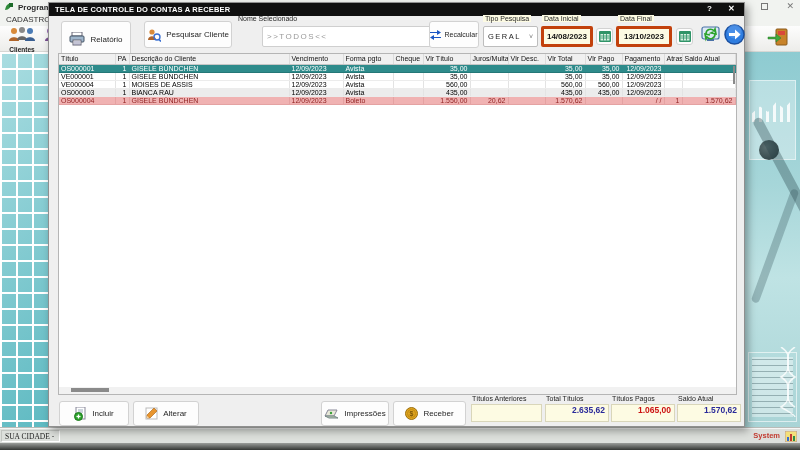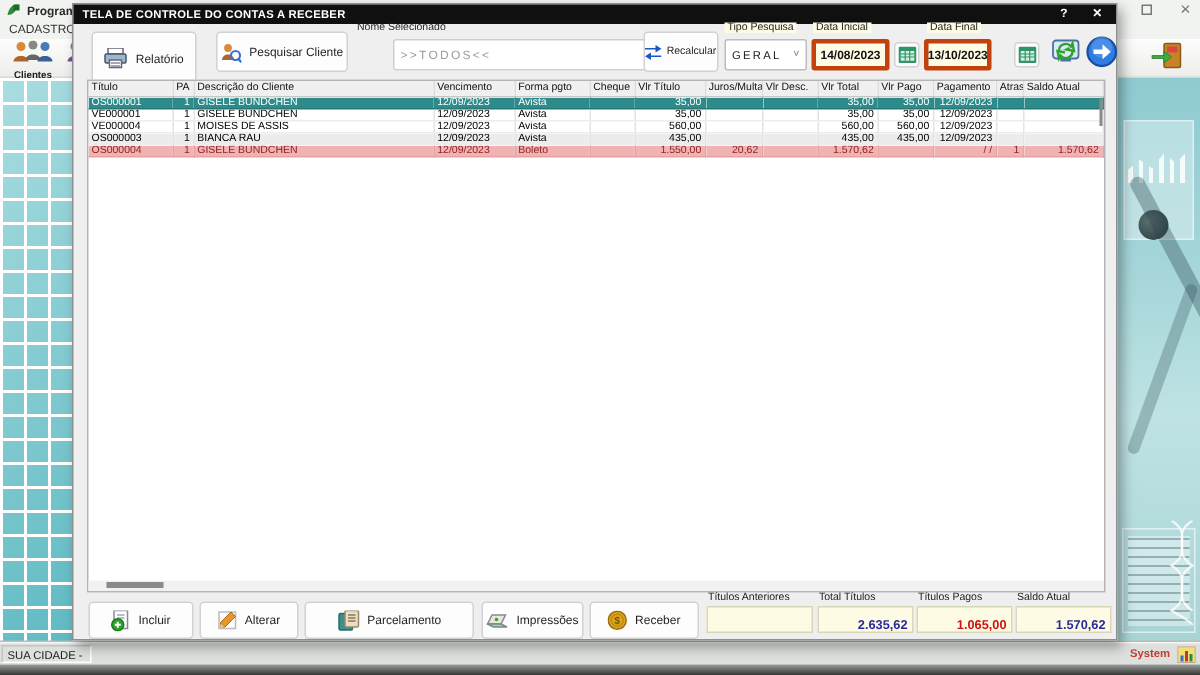--- a/index.html
+++ b/index.html
@@ -31,21 +31,21 @@
   .art-bars{position:absolute;left:7px;top:48px;width:40px;height:22px;
     background:repeating-linear-gradient(90deg,rgba(255,255,255,.85) 0 3px,transparent 3px 7px);
     clip-path:polygon(0 60%,20% 30%,40% 55%,60% 10%,80% 40%,100% 0,100% 100%,0 100%);}
   .art-knob{position:absolute;left:14px;top:88px;width:20px;height:20px;border-radius:50%;background:radial-gradient(circle at 35% 35%,#5a6e70,#27393c);}
   .art-tube{position:absolute;left:-18px;top:110px;width:110px;height:10px;background:rgba(40,70,75,.35);border-radius:6px;transform:rotate(62deg);transform-origin:center;}
   .art-tube2{position:absolute;left:-30px;top:190px;width:120px;height:8px;background:rgba(40,70,75,.28);border-radius:6px;transform:rotate(-70deg);}
   .art-doc{position:absolute;left:3px;top:300px;width:49px;height:70px;background:rgba(255,255,255,.4);border:1px solid rgba(255,255,255,.6);
     background-image:repeating-linear-gradient(rgba(90,120,125,.5) 0 1px,transparent 1px 6px);background-clip:content-box;padding:4px 3px;}
   .art-dna{position:absolute;right:1px;top:295px;}
   .bg-statusbar{position:absolute;left:0;top:428px;width:800px;height:15px;background:#dde0dc;border-top:1px solid #f6f6f6;box-shadow:0 -1px 0 #b9bcb8;}
-  .status-left{position:absolute;left:1px;top:1px;height:12px;padding:1px 5px 0 3px;font-size:7.5px;color:#1c1c1c;border:1px solid #c2c5c1;border-right-color:#fff;border-bottom-color:#fff;}
+  .status-left{position:absolute;left:1px;top:1px;height:12px;padding:1px 5px 0 3px;font-size:7.5px;color:#1c1c1c;border:1px solid #c2c5c1;border-right-color:#fff;border-bottom-color:#fff;font-family:Liberation Serif, serif;}
   .status-right{position:absolute;right:20px;top:2px;font-size:7.5px;font-weight:bold;color:#c23a2f;}
   .status-icon{position:absolute;right:3px;top:2px;}
 
   
   .dialog{position:absolute;left:48px;top:2px;width:697px;height:425px;background:#efefef;border:1px solid #8f8f8f;box-shadow:3px 4px 8px rgba(0,0,0,.35);}
   .dlg-titlebar{position:absolute;left:0;top:0;width:100%;height:13px;background:#101010;color:#fff;display:flex;align-items:center;padding-left:6px;font-size:7.5px;font-weight:bold;letter-spacing:.2px;}
   .dlg-help{position:absolute;right:32px;top:1px;font-size:8px;color:#fff;}
   .dlg-close{position:absolute;right:9px;top:1px;font-size:8px;color:#fff;}
   .btn{position:absolute;background:#fdfdfd;border:1px solid #d2d2d2;border-radius:3px;display:flex;align-items:center;justify-content:center;gap:5px;font-size:8px;color:#1f1f1f;cursor:default;}
   .fld-label{position:absolute;font-size:7px;color:#1f1f1f;}
@@ -63,21 +63,21 @@
   .grid td{border-right:1px solid #e3e3e3;border-bottom:1px solid #ececec;padding:0 2px;height:8px;white-space:nowrap;overflow:hidden;}
   .grid .al-r{text-align:right;}
   .row-selected td{background:#2e8b8b;color:#fff;border-right-color:#2e8b8b;border-bottom-color:#247777;}
   .row-alt td{background:#ececec;}
   .row-overdue td{background:#f0b2b2;color:#8f1f1f;border-right-color:#e4a2a2;border-bottom-color:#e4a2a2;}
   .vscroll-thumb{position:absolute;right:1px;top:12px;width:2px;height:18px;background:#8a8a8a;}
   .hscroll{position:absolute;left:0;bottom:0;width:677px;height:7px;background:#f1f1f1;}
   .hscroll .thumb{position:absolute;left:12px;top:1px;width:38px;height:4px;background:#8a8a8a;}
 
   .totlabel{position:absolute;font-size:7px;color:#222;}
-  .totbox{position:absolute;height:18px;background:#fdfbe3;border:1px solid #d9d6ba;display:flex;align-items:flex-end;justify-content:flex-end;padding:0 3px;font-size:8.5px;font-weight:bold;}
+  .totbox{position:absolute;height:18px;background:#fdfbe3;border:1px solid #d9d6ba;display:flex;align-items:flex-start;justify-content:flex-end;padding:0 3px;font-size:8.5px;font-weight:bold;}
   .v-navy{color:#2a2a9a;}
   .v-red{color:#cc1111;}
 </style>
 </head>
 <body>
 
 <div id="stage">
 
   <div class="bg-titlebar">
     <svg width="10" height="10" viewBox="0 0 10 10">
@@ -212,21 +212,21 @@
         <rect x="0" y="0" width="12" height="11" rx="1" fill="#2f9468"></rect>
         <rect x="1.5" y="3" width="9" height="6.5" fill="#d7efe2"></rect>
         <line x1="1.5" y1="5" x2="10.5" y2="5" stroke="#2f9468" stroke-width=".8"></line>
         <line x1="1.5" y1="7" x2="10.5" y2="7" stroke="#2f9468" stroke-width=".8"></line>
         <line x1="4.5" y1="3" x2="4.5" y2="9.5" stroke="#2f9468" stroke-width=".8"></line>
         <line x1="7.5" y1="3" x2="7.5" y2="9.5" stroke="#2f9468" stroke-width=".8"></line>
       </svg>
     </div>
 
     <span class="fld-label chip" style="left:569px;top:12px;">Data Final</span>
-    <div class="datebox" style="left:567px;top:23px;width:45px;height:21px;">
+    <div class="datebox" style="left:567px;top:23px;width:56px;height:21px;">
       <span>13/10/2023</span>
     </div>
     <div class="iconbtn" style="left:627px;top:25px;width:17px;height:17px;">
       <svg width="12" height="11" viewBox="0 0 12 11">
         <rect x="0" y="0" width="12" height="11" rx="1" fill="#2f9468"></rect>
         <rect x="1.5" y="3" width="9" height="6.5" fill="#d7efe2"></rect>
         <line x1="1.5" y1="5" x2="10.5" y2="5" stroke="#2f9468" stroke-width=".8"></line>
         <line x1="1.5" y1="7" x2="10.5" y2="7" stroke="#2f9468" stroke-width=".8"></line>
         <line x1="4.5" y1="3" x2="4.5" y2="9.5" stroke="#2f9468" stroke-width=".8"></line>
         <line x1="7.5" y1="3" x2="7.5" y2="9.5" stroke="#2f9468" stroke-width=".8"></line>
@@ -386,30 +386,20 @@
       <svg width="13" height="14" viewBox="0 0 13 14">
         <rect x="2" y="0" width="9" height="12" fill="#fff" stroke="#889"></rect>
         <line x1="4" y1="3" x2="9" y2="3" stroke="#9ab"></line>
           <line x1="4" y1="5" x2="9" y2="5" stroke="#9ab"></line>
         <circle cx="4.5" cy="9.5" r="4" fill="#2da32d" stroke="#1d7a1d"></circle>
         <line x1="4.5" y1="7.5" x2="4.5" y2="11.5" stroke="#fff" stroke-width="1.3"></line>
         <line x1="2.5" y1="9.5" x2="6.5" y2="9.5" stroke="#fff" stroke-width="1.3"></line>
       </svg>
       <span>Incluir</span>
     </div>
-    <div class="btn" style="left:154px;top:398px;width:113px;height:25px;">
-      <svg width="15" height="14" viewBox="0 0 15 14">
-        <rect x="1" y="2" width="9" height="11" rx="1" fill="#3f8f8f" stroke="#2a6a6a"></rect>
-        <rect x="5" y="0" width="9" height="11" rx="1" fill="#e9dfc8" stroke="#9a8a60"></rect>
-        <line x1="7" y1="3" x2="12" y2="3" stroke="#8a7a50"></line>
-          <line x1="7" y1="5" x2="12" y2="5" stroke="#8a7a50"></line>
-        <line x1="7" y1="7" x2="12" y2="7" stroke="#8a7a50"></line>
-      </svg>
-      <span>Parcelamento</span>
-    </div>
     <div class="btn" style="left:272px;top:398px;width:68px;height:25px;">
       <svg width="15" height="12" viewBox="0 0 15 12">
         <path d="M1 8 L4 2 L13 2 L10 8 Z" fill="#e8e8d8" stroke="#889"></path>
         <path d="M1 8 L10 8 L14 10 L5 10 Z" fill="#b8c8b0" stroke="#788"></path>
         <circle cx="7" cy="5" r="1.2" fill="#3aa03a"></circle>
       </svg>
       <span>Impressões</span>
     </div>
     <div class="btn" style="left:344px;top:398px;width:73px;height:25px;">
       <svg width="13" height="13" viewBox="0 0 13 13">

